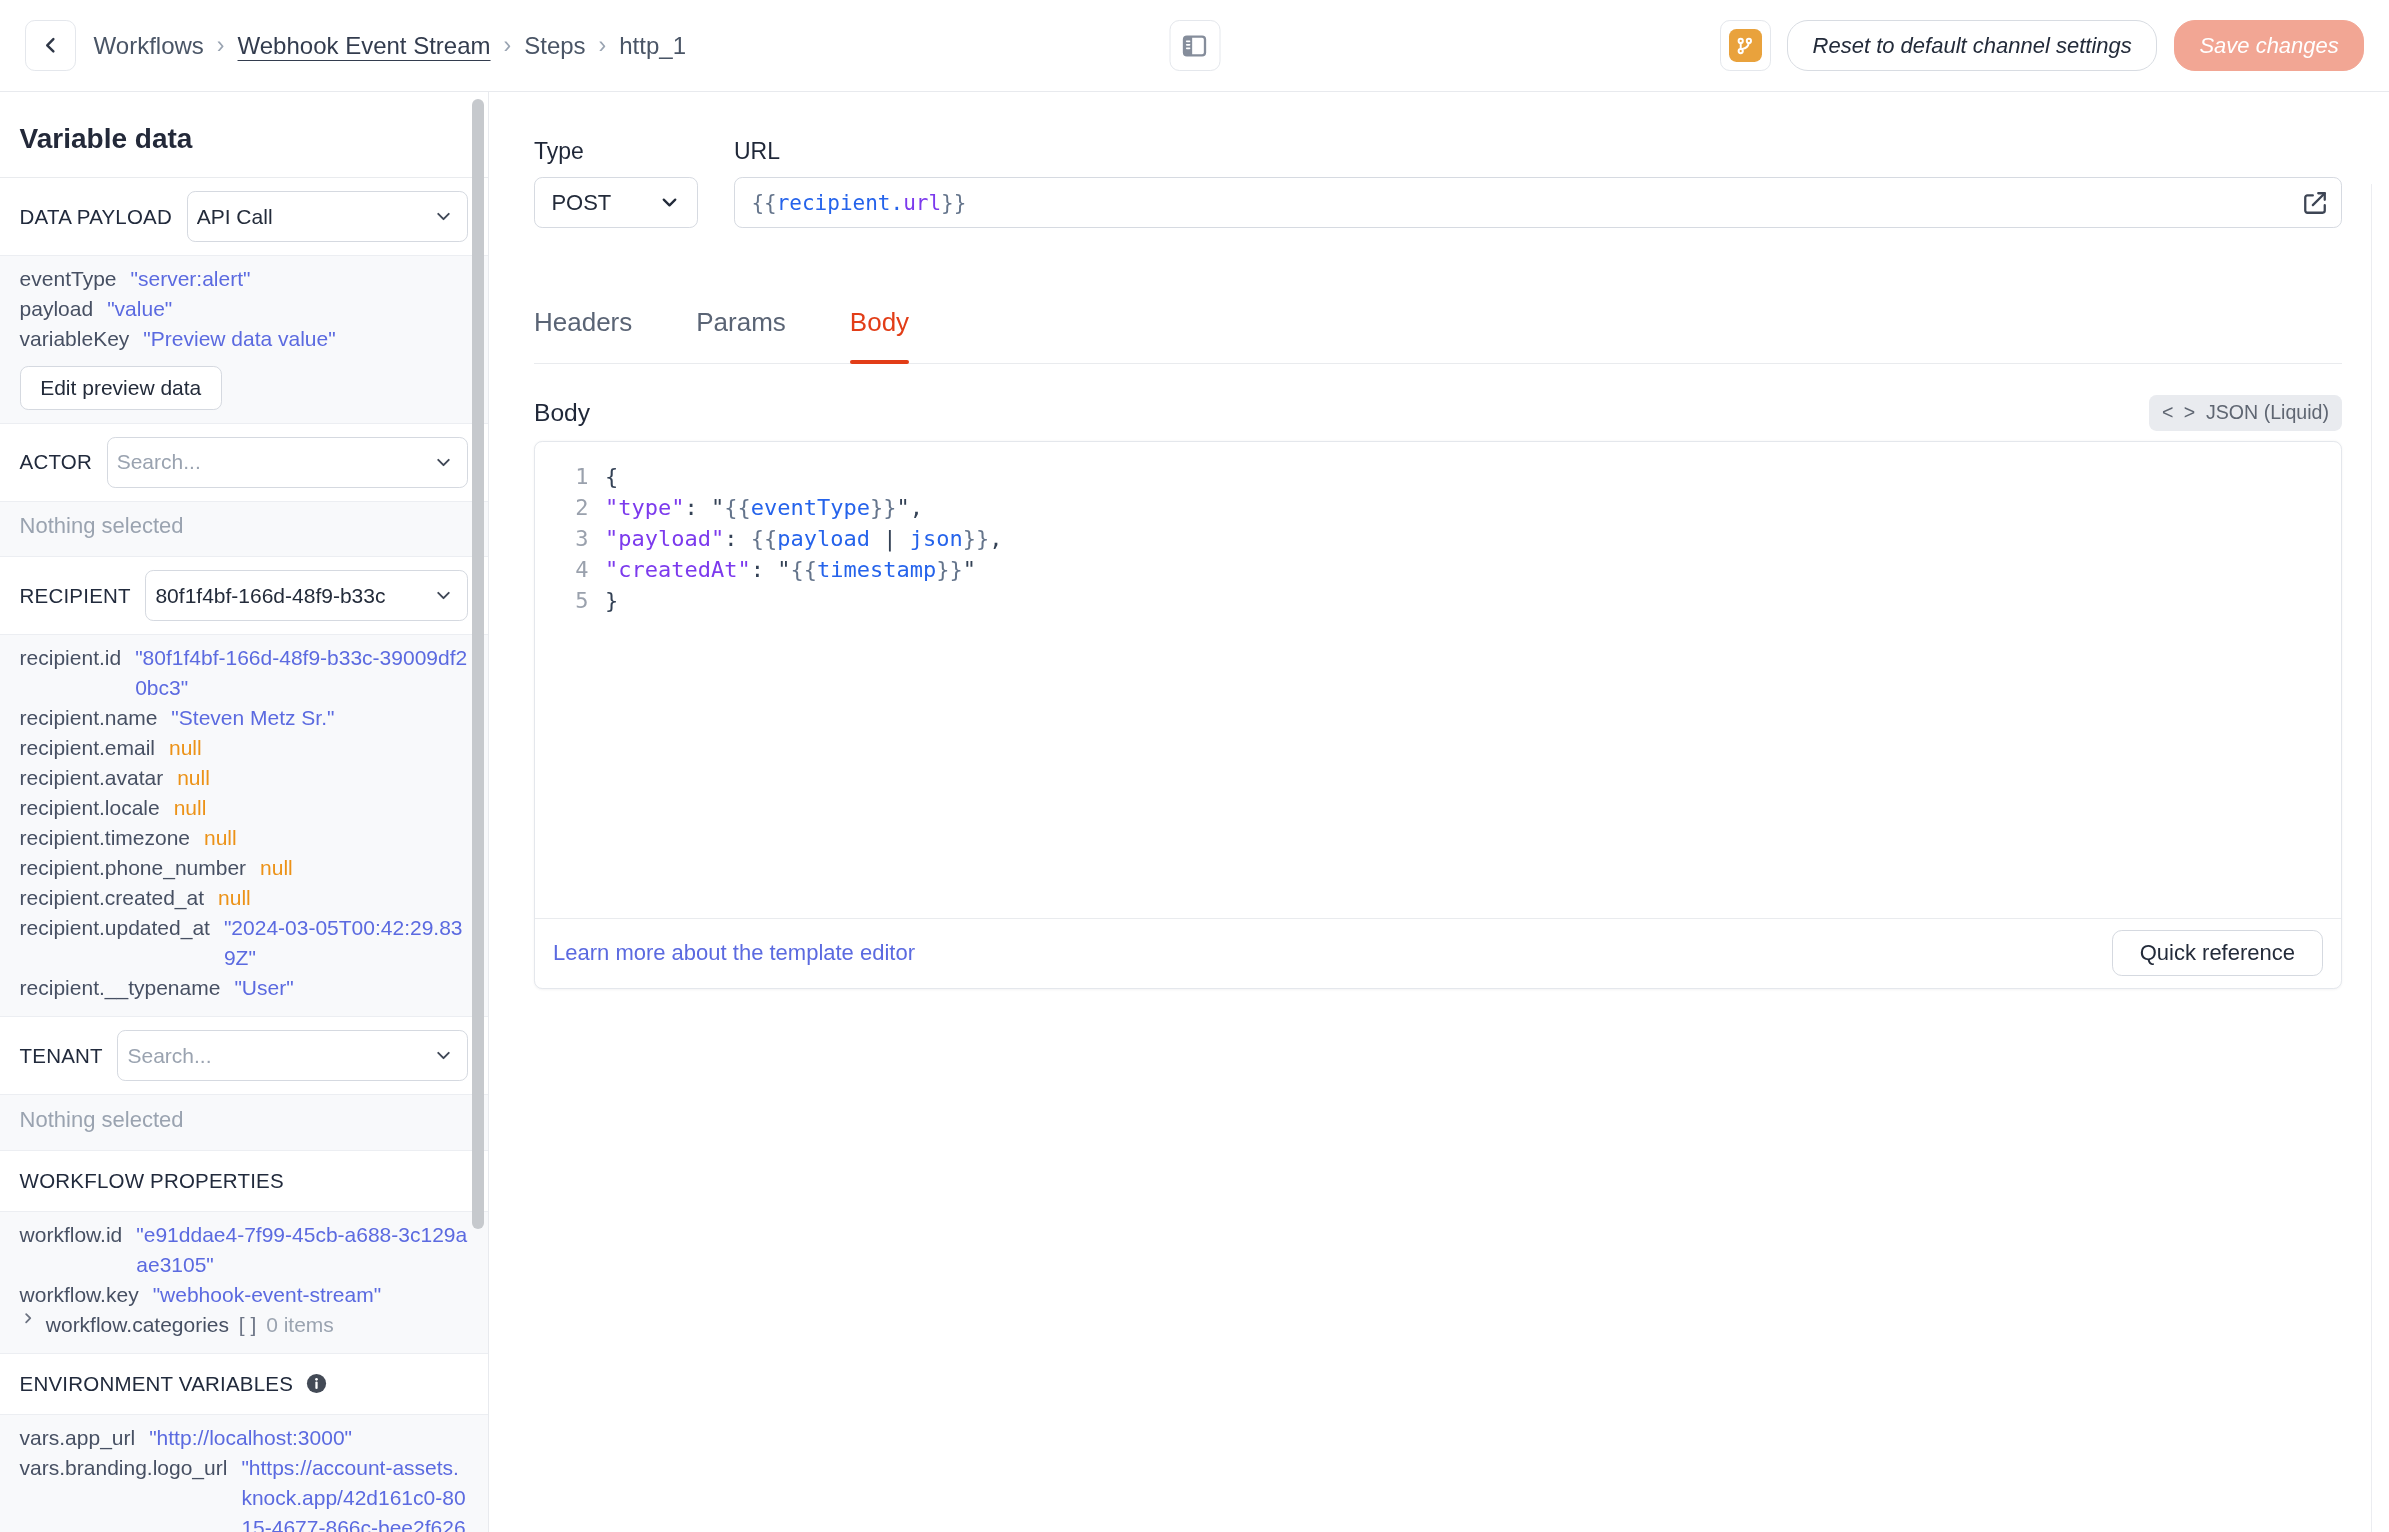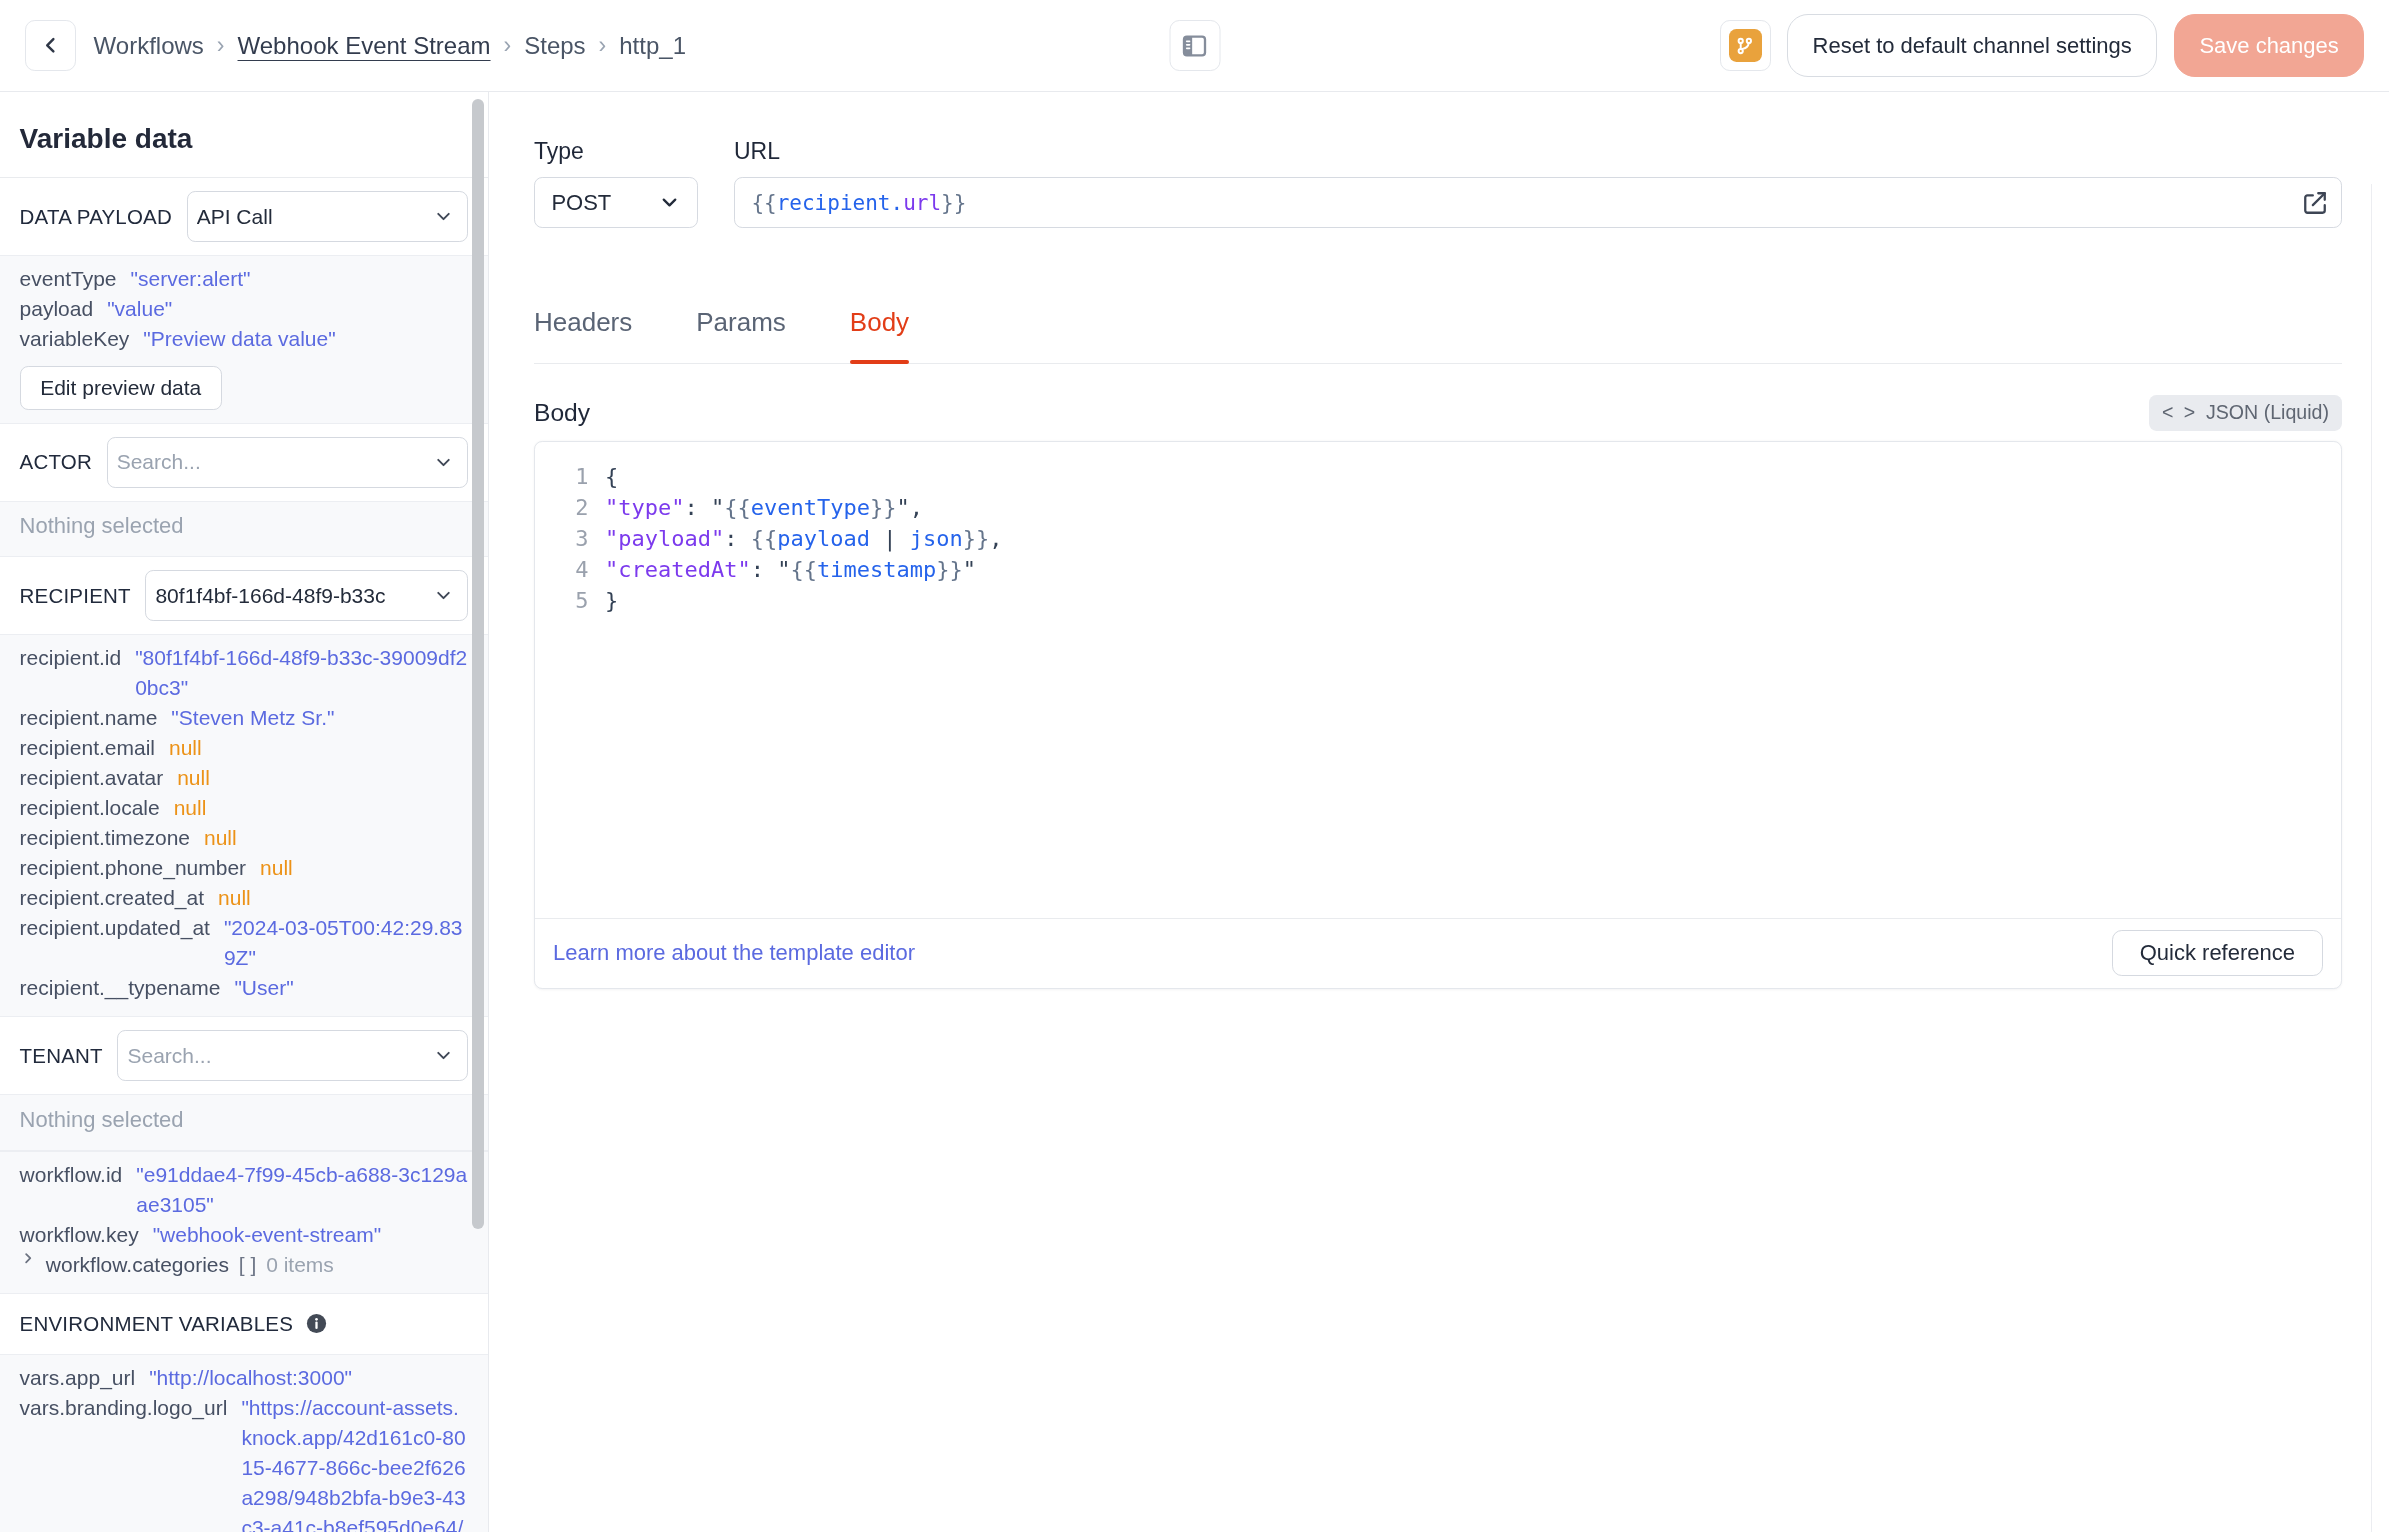--- a/index.html
+++ b/index.html
@@ -20,23 +20,23 @@
     background:#fff; display:flex; align-items:center; justify-content:center; cursor:pointer;
   }
   .breadcrumb { display:flex; align-items:center; gap:13px; margin-left:18px; font-size:24px; }
   .crumb { color:#4a5566; white-space:nowrap; }
   .crumb.underline { color:#333c4e; text-decoration:underline; text-underline-offset:5.7px; text-decoration-thickness:1.2px; }
   .crumb-sep { color:#9aa4b2; font-size:23px; }
   .panel-toggle { position:absolute; left:50%; transform:translateX(-50%); }
   .topbar-right { margin-left:auto; display:flex; align-items:center; gap:16.4px; }
   .vcs-chip { width:33px; height:33px; border-radius:7.4px; background:#e9a23c; display:flex; align-items:center; justify-content:center; }
   .btn {
-    height:63px; border:1.2px solid #d8dce2; border-radius:21px; background:#fff;
+    height:51px; border:1.2px solid #d8dce2; border-radius:21px; background:#fff;
     font-size:22px; font-weight:500; color:#232b3a; padding:0 24.6px;
-    display:flex; align-items:center; font-family:inherit; cursor:pointer; white-space:nowrap;
+    display:flex; align-items:center; font-family:inherit; cursor:pointer; white-space:nowrap;font-style:italic;
   }
   .btn.primary-disabled { background:#f2a694; border-color:#f2a694; color:#ffffff; }
 
   
   .content { position:absolute; top:92px; left:0; right:0; bottom:0; display:flex; }
 
   
   .sidebar {
     width:489px; border-right:0.8px solid #e8eaee; background:#fff;
     position:relative; flex:none; overflow:hidden; height:100%;
@@ -292,20 +292,23 @@
               <svg width="21" height="21" viewBox="0 0 24 24" fill="none" stroke="#3f4756" stroke-width="2.2" stroke-linecap="round" stroke-linejoin="round">
                 <polyline points="6 9 12 15 18 9"></polyline>
               </svg>
             </span>
         </div>
       </div>
       <div class="graybox">
         <div class="empty-text">Nothing selected</div>
       </div>
 
+      <div class="sb-heading-row">
+        <span class="sb-label">WORKFLOW PROPERTIES</span>
+      </div>
       <div class="graybox">
         <div>
             <div class="kv-row">
               <span class="kv-key">workflow.id</span>
               <span class="kv-val str">"e91ddae4-7f99-45cb-a688-3c129aae3105"</span>
             </div>
             <div class="kv-row">
               <span class="kv-key">workflow.key</span>
               <span class="kv-val str">"webhook-event-stream"</span>
             </div>

